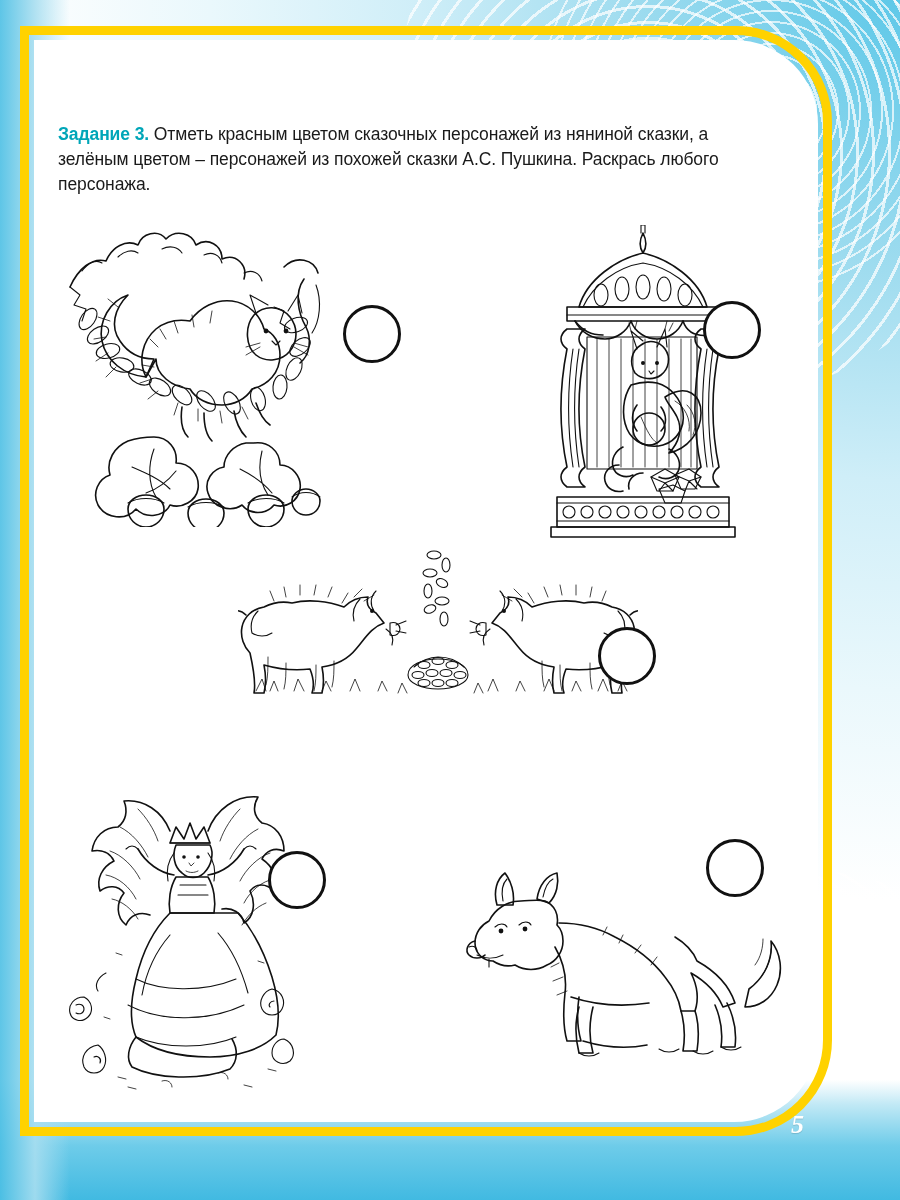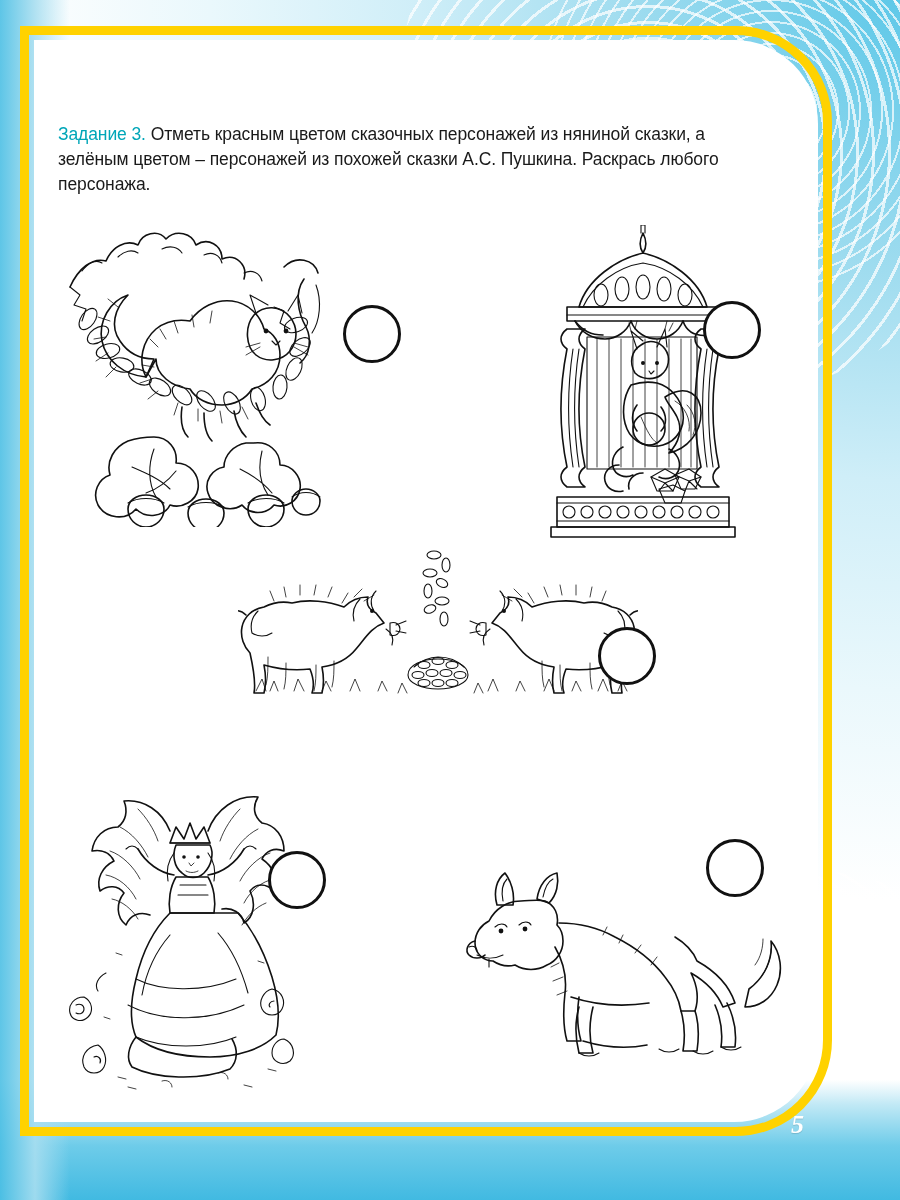--- a/index.html
+++ b/index.html
@@ -100,21 +100,21 @@
   }
   .task-text {
     font-size: 17.5px;
     line-height: 1.45;
     color: #1a1a1a;
     letter-spacing: -0.1px;
     width: 710px;
   }
   .task-label {
     color: #00a6b8;
-    font-weight: normal;
+    font-weight: bold;
     text-align: right;
   }
 
   .figures {
     position: relative;
     margin-top: 14px;
     width: 730px;
     height: 890px;
   }
   .fig { position: absolute; }

